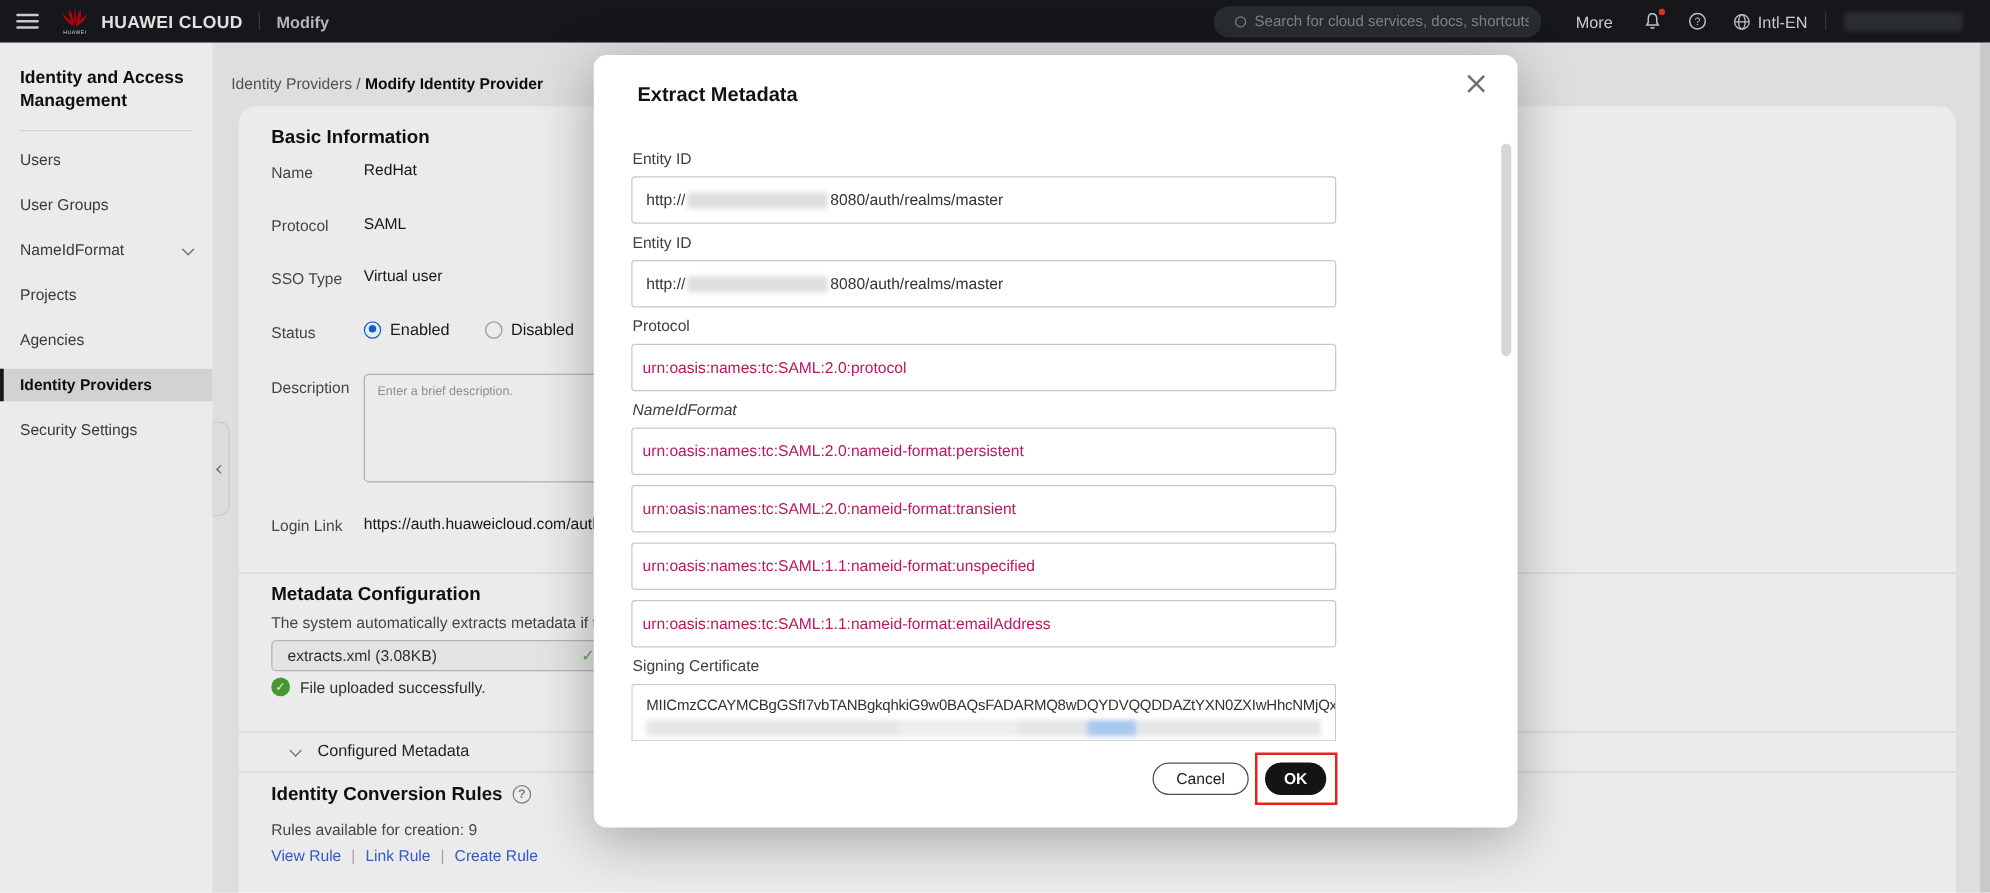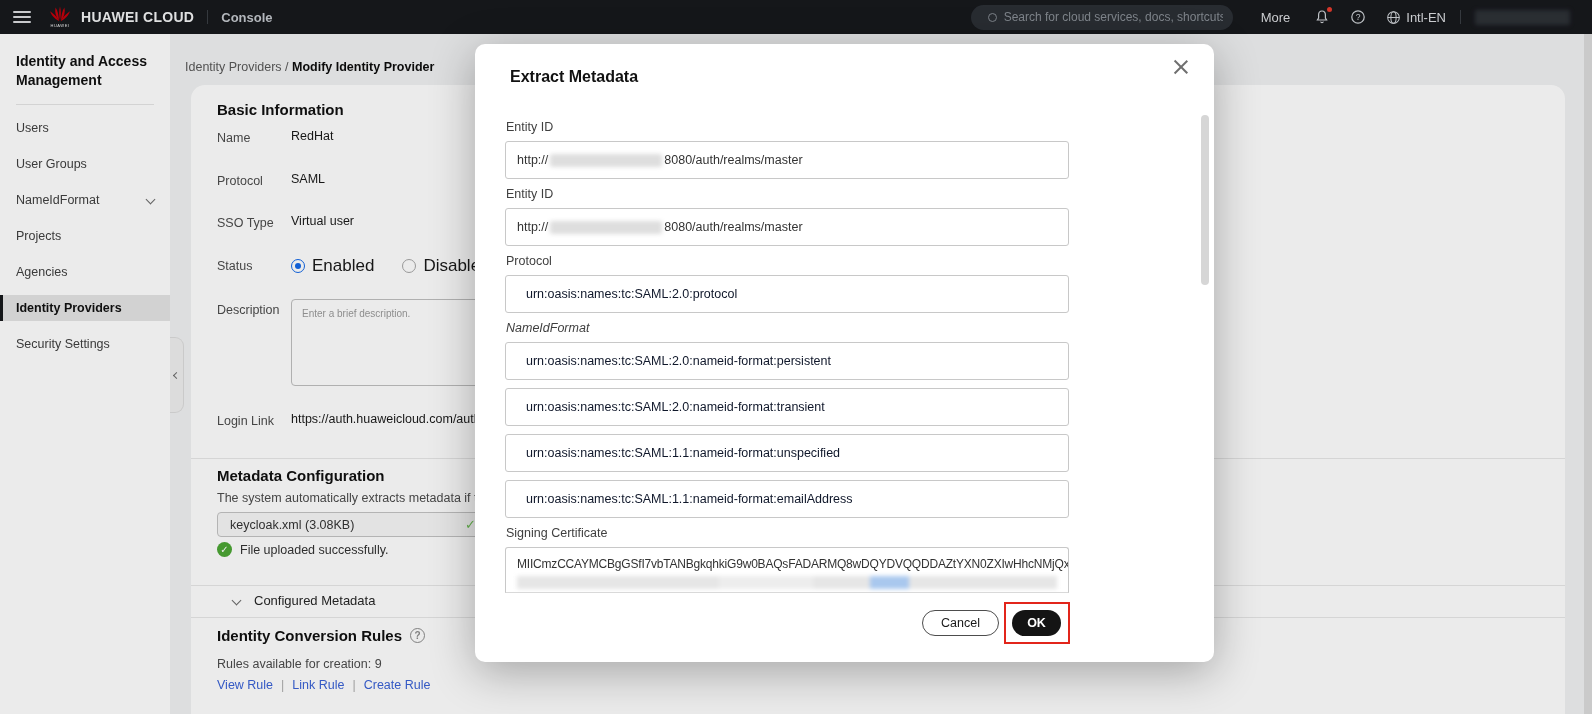--- a/index.html
+++ b/index.html
@@ -50,21 +50,21 @@
   
   .main { position:absolute; left:170px; top:34px; right:0; bottom:0; background:#f0f1f2; }
   .breadcrumb { position:absolute; left:15px; top:26px; font-size:12.5px; color:#595959; }
   .breadcrumb .cur { color:#0d0d0d; font-weight:bold;text-align:center; }
   .card { position:absolute; left:21px; top:51px; width:1374px; height:700px; background:#ffffff;
           border-radius:14px; }
   .sec-title { position:absolute; left:26px; font-size:15px; font-weight:bold; color:#111; }
   .frm-label { position:absolute; left:26px; font-size:12.5px; color:#4c4c4c; }
   .frm-value { position:absolute; left:100px; font-size:12.5px; color:#1a1a1a; }
   .radio-group { position:absolute; left:100px; display:flex; align-items:center; gap:28px; }
-  .radio-opt { display:flex; align-items:center; gap:7px; cursor:pointer; color:#1a1a1a; font-size:17px; }
+  .radio-opt { display:flex; align-items:center; gap:7px; cursor:pointer; color:#1a1a1a; font-size:13px; }
   .radio { width:14px; height:14px; border-radius:50%; border:1.5px solid #a6a6a6; background:#fff; position:relative; }
   .radio.on { border-color:#1368e8; }
   .radio.on::after { content:""; position:absolute; left:2.5px; top:2.5px; width:6px; height:6px;
                      border-radius:50%; background:#1368e8; }
   .desc-box { position:absolute; left:100px; width:242px; height:87px; border:1px solid #bfbfbf;
               border-radius:4px; background:#fff; font-family:"Liberation Sans",sans-serif;
               font-size:10px; color:#333; padding:8px 10px; resize:none; }
   .desc-box::placeholder { color:#9a9a9a; }
   .card-divider { position:absolute; left:0; right:0; height:1px; background:#e8e8e8; }
   .hint { position:absolute; left:26px; font-size:12.5px; color:#4c4c4c; white-space:nowrap; }
@@ -100,22 +100,22 @@
   .overlay { position:absolute; left:0; top:0; right:0; bottom:0; background:rgba(0,0,0,0.08); z-index:60; }
   .modal { position:absolute; left:475px; top:44px; width:739px; height:618px; background:#fff;
            border-radius:10px; box-shadow:0 10px 45px rgba(0,0,0,0.30); z-index:70; }
   .modal-close { position:absolute; right:24px; top:14px; width:18px; height:18px; cursor:pointer; }
   .modal-close::before, .modal-close::after { content:""; position:absolute; left:8px; top:0; width:1.6px;
            height:18px; background:#6e6e6e; }
   .modal-close::before { transform:rotate(45deg); } .modal-close::after { transform:rotate(-45deg); }
   .modal-title { position:absolute; left:35px; top:24px; font-size:16px; font-weight:bold; color:#111; }
   .m-label { position:absolute; left:31px; font-size:12.5px; color:#404040; }
   .m-input { position:absolute; left:30px; width:564px; height:38px; border:1px solid #c8c8c8; border-radius:3px;
-             background:#fff; font-family:"Liberation Sans",sans-serif; font-size:12.5px; color:#0f172a;
-             padding:0 20px; }
+             background:#fff; font-family:"Liberation Sans",sans-serif; font-size:12.5px; color:#be185d;
+             padding:0 8px; }
   .m-fake-input { position:absolute; left:30px; width:564px; height:38px; border:1px solid #c8c8c8;
              border-radius:3px; background:#fff; display:flex; align-items:center; padding:0 11px;
              font-size:12.5px; color:#333; }
   .redact { display:inline-block; width:112px; height:13px; background:#dedede; border-radius:2px;
             filter:blur(2px); margin:0 2px; }
   .cert-box { position:absolute; left:30px; top:503px; width:564px; height:46px; border:1px solid #c8c8c8;
               border-radius:3px 3px 0 0; border-bottom:1px solid #d9d9d9; background:#fff; overflow:hidden;
               padding:9px 11px 0 11px; cursor:text; }
   .cert-line1 { font-size:12px; color:#333; white-space:nowrap; letter-spacing:-0.2px; }
   .cert-blur { margin-top:5px; display:flex; height:13px; gap:0; filter:blur(2px); }
@@ -149,21 +149,21 @@
         <path d="M21 27 C30 23 36 16 38 9 C32 13 25 20 21 27 Z"></path>
         <path d="M18 26 C12 18 10 10 12 2 C16 8 18 18 18 26 Z"></path>
         <path d="M22 26 C28 18 30 10 28 2 C24 8 22 18 22 26 Z"></path>
         <path d="M20 26 C18 17 18 8 20 0 C22 8 22 17 20 26 Z"></path>
       </g>
     </svg>
     <span class="sub">HUAWEI</span>
   </div>
   <span class="brand-name">HUAWEI CLOUD</span>
   <div class="tb-divider"></div>
-  <span class="tb-console">Console</span>
+  <span class="tb-console">Modify</span>
 
   <div class="tb-right">
     <div class="tb-search">
       <span class="mag"></span>
       <span>Search for cloud services, docs, shortcuts, ...</span>
     </div>
     <span class="tb-more">More</span>
     <div class="tb-icon">
       <svg width="16" height="16" viewBox="0 0 16 16" fill="none" stroke="#cfd3d7" stroke-width="1.2">
         <path d="M8 2 C5.6 2 4.6 4 4.6 6 V9 L3.4 11 H12.6 L11.4 9 V6 C11.4 4 10.4 2 8 2 Z"></path>
@@ -251,21 +251,21 @@
 
     <div class="frm-label" style="top:329px;">Login Link</div>
     <div class="frm-value" style="top:327px;">https://auth.huaweicloud.com/authui/fed</div>
 
     <div class="card-divider" style="top:373px;"></div>
 
     <div class="sec-title" style="top:382px;">Metadata Configuration</div>
     <div class="hint" style="top:406px;">The system automatically extracts metadata if the uploa</div>
 
     <div class="file-chip" style="top:427px;">
-      <span class="fname">keycloak.xml (3.08KB)</span>
+      <span class="fname">extracts.xml (3.08KB)</span>
       <span class="okmark">✓</span>
     </div>
 
     <div class="upload-row" style="top:457px;">
       <span class="check-circle">✓</span>
       <span class="txt">File uploaded successfully.</span>
     </div>
 
     <div class="card-divider" style="top:500px;"></div>
     <div class="cfg-row" style="top:498px; height:34px;">

